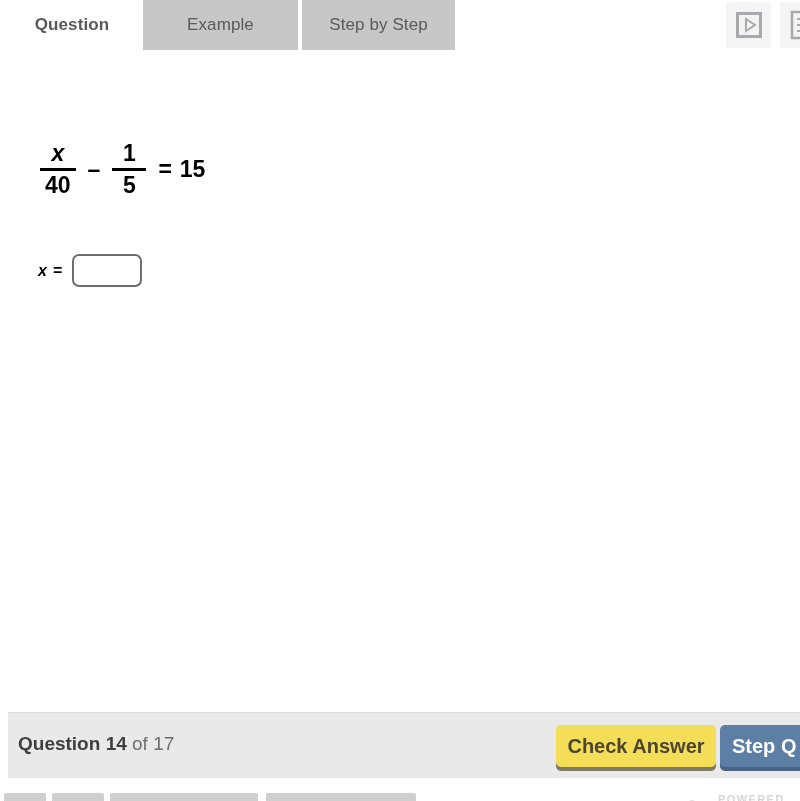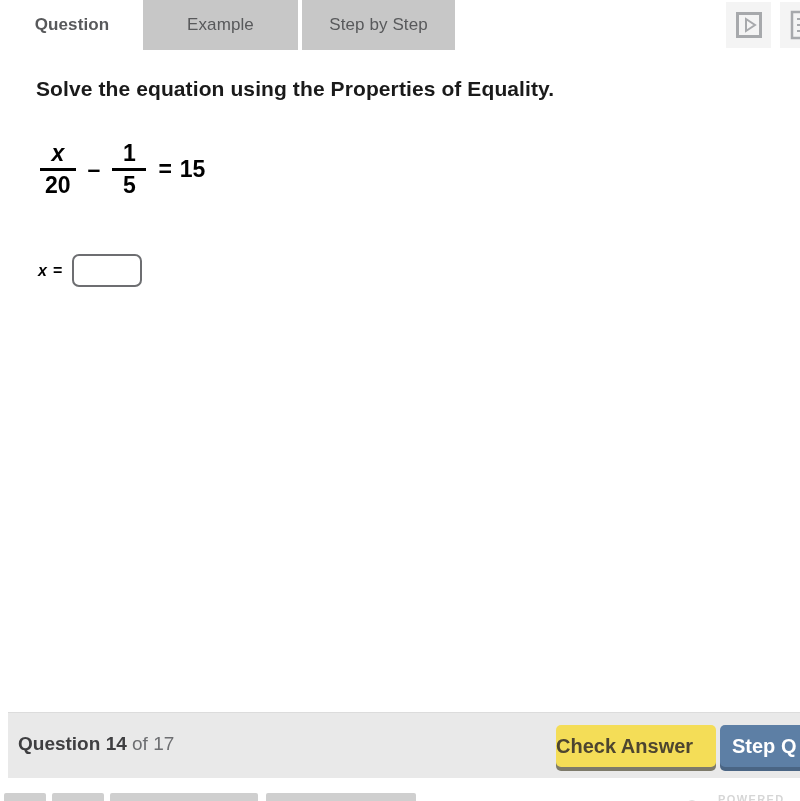--- a/index.html
+++ b/index.html
@@ -190,21 +190,21 @@
     position: absolute;
     top: 12px;
     height: 42px;
     border: none;
     border-radius: 5px;
     font-size: 20px;
     font-family: "Liberation Sans", sans-serif;
     font-weight: 600;
     display: flex;
     align-items: center;
-    justify-content: flex-start;
+    justify-content: center;
     box-sizing: border-box;
     cursor: pointer;
     white-space: nowrap;
   }
   #btn-check {
     left: 548px;
     width: 160px;
     background: #f4dd57;
     color: #4d4530;
     box-shadow: 0 4px 0 0 #7d7a6a;
@@ -284,27 +284,26 @@
       <rect x="2" y="2" width="20" height="26" fill="none" stroke="#a7a9ac" stroke-width="2.5"></rect>
       <line x1="7" y1="9" x2="18" y2="9" stroke="#a7a9ac" stroke-width="2"></line>
       <line x1="7" y1="15" x2="18" y2="15" stroke="#a7a9ac" stroke-width="2"></line>
       <line x1="7" y1="21" x2="18" y2="21" stroke="#a7a9ac" stroke-width="2"></line>
     </svg>
   </div>
 </div>
 
 <div class="content">
 
-  <div class="prompt">Solve the equation using the Properties of Equality.</div>
 
   <div class="equation">
     <span class="frac">
       <span class="num var-italic">x</span>
       <span class="bar"></span>
-      <span class="den">20</span>
+      <span class="den">40</span>
     </span>
 
     <span class="op">–</span>
 
     <span class="frac">
       <span class="num">1</span>
       <span class="bar"></span>
       <span class="den">5</span>
     </span>
 

